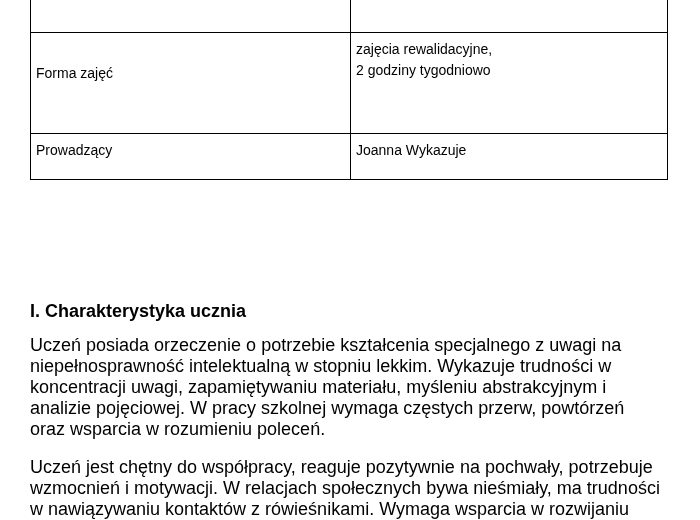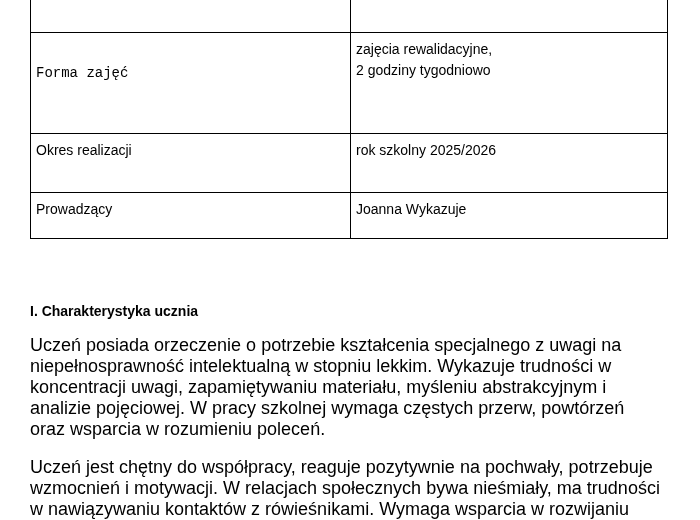--- a/index.html
+++ b/index.html
@@ -32,34 +32,34 @@
     font-size: 14px;
     line-height: 21px;
     overflow: hidden;
   }
   .doc-table .col-label { width: 320px; }
   .doc-table .col-value { width: 317px; }
   .doc-table tr.row-0 td { height: 64px; }
   .doc-table tr.row-1 td { height: 101px; }
   .doc-table tr.row-2 td { height: 59px; }
   .doc-table tr.row-3 td { height: 46px; }
-  .doc-table tr.row-1 td.label-cell { padding-top: 30px; font-family: Liberation Mono, monospace; }
+  .doc-table tr.row-1 td.label-cell { padding-top: 30px; }
 
   .cellp { margin: 0; }
   .cellp + .cellp { }
 
   
   .content {
     position: absolute;
     left: 30px;
     top: 301px;
     width: 633px;
   }
   .content .heading {
-    font-size: 14px;
+    font-size: 18px;
     line-height: 21px;
     font-weight: 700;
     margin: 0 0 13px 0;
   }
   .content .para {
     font-size: 18px;
     line-height: 21px;
     margin: 0 0 17px 0;
   }
   .content .para:last-of-type { margin-bottom: 4px; }
@@ -79,24 +79,20 @@
         <td class="label-cell"></td>
         <td class="value-cell"></td>
       </tr>
       <tr class="row-1">
         <td class="label-cell">Forma zajęć</td>
         <td class="value-cell">
           <p class="cellp">zajęcia rewalidacyjne,</p>
           <p class="cellp">2 godziny tygodniowo</p>
         </td>
       </tr>
-      <tr class="row-2">
-        <td class="label-cell">Okres realizacji</td>
-        <td class="value-cell">rok szkolny 2025/2026</td>
-      </tr>
       <tr class="row-3">
         <td class="label-cell">Prowadzący</td>
         <td class="value-cell">Joanna Wykazuje</td>
       </tr>
     </tbody>
   </table>
 
   <div class="content">
     <h3 class="heading">I. Charakterystyka ucznia</h3>
     <p class="para">Uczeń posiada orzeczenie o potrzebie kształcenia specjalnego z uwagi na niepełnosprawność intelektualną w stopniu lekkim. Wykazuje trudności w koncentracji uwagi, zapamiętywaniu materiału, myśleniu abstrakcyjnym i analizie pojęciowej. W pracy szkolnej wymaga częstych przerw, powtórzeń oraz wsparcia w rozumieniu poleceń.</p>

